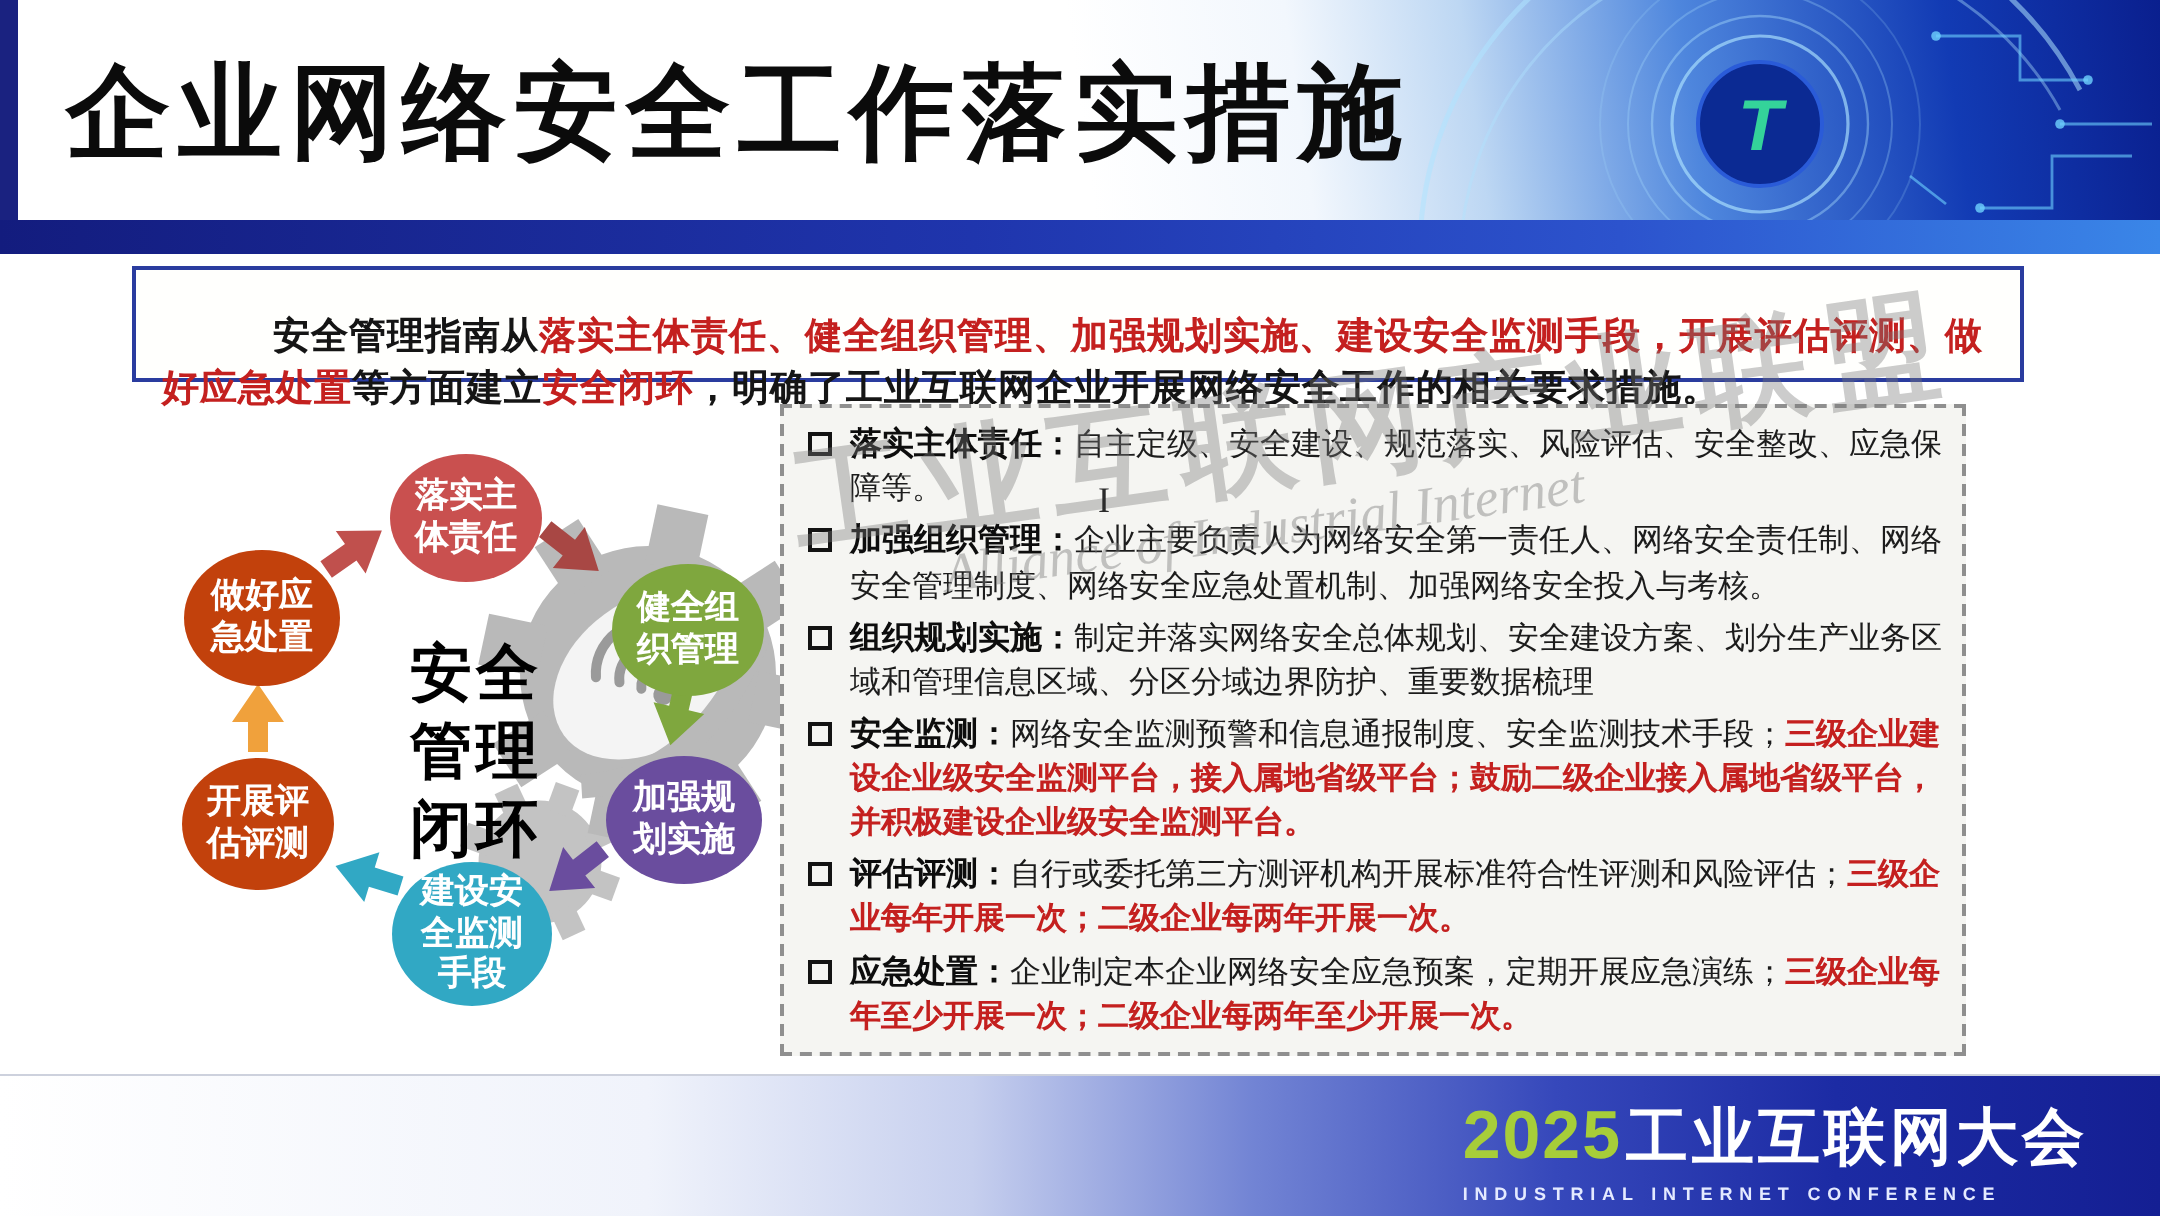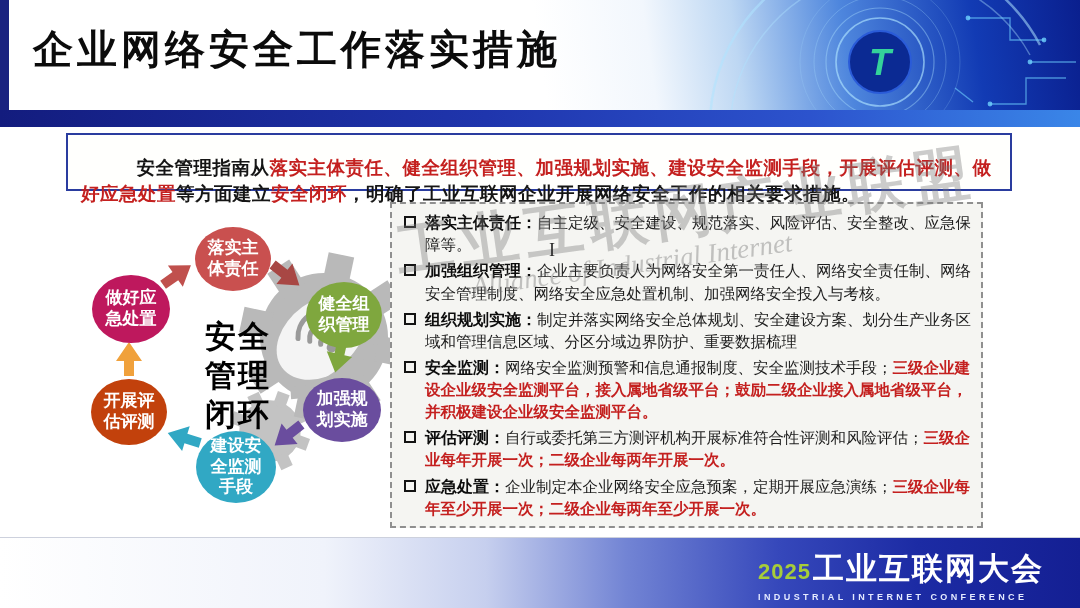--- a/index.html
+++ b/index.html
@@ -4,21 +4,21 @@
 <style>
   html,body{margin:0;padding:0;background:#dfe3ea;}
   *{box-sizing:border-box;}
   .slide{position:relative;width:1080px;height:608px;background:#ffffff;overflow:hidden;
          font-family:"Liberation Sans","DejaVu Sans",sans-serif;}
 
   
   .header{position:absolute;left:0;top:0;width:1080px;height:110px;
           background:linear-gradient(82deg,#ffffff 50%,#f2f7fd 60%,#bdd7f3 68%,#4e86dd 78%,#123bb4 90%,#0a1f8e 100%);}
   .left-bar{position:absolute;left:0;top:0;width:9px;height:110px;background:#1a2280;}
-  .page-title{position:absolute;left:33px;top:22px;font-size:40px;font-weight:900;color:#0b0b0b;
+  .page-title{position:absolute;left:33px;top:22px;font-size:52px;font-weight:900;color:#0b0b0b;
               letter-spacing:4px;white-space:nowrap;}
   .header-art{position:absolute;right:0;top:0;width:520px;height:127px;}
   .header-stripe{position:absolute;left:0;top:110px;width:1080px;height:17px;
           background:linear-gradient(to right,#131c7e,#1f35ad 45%,#2c53cd 75%,#3a86e8 100%);}
 
   
   .banner{position:absolute;left:66px;top:133px;width:946px;height:58px;background:#fffffd;
           border:2.5px solid #2a3c9f;padding:20px 13px;}
   .banner-text{font-size:18.5px;font-weight:bold;line-height:1.4;color:#151515;
                text-indent:3em;letter-spacing:.5px;}
@@ -56,21 +56,21 @@
   .wm2{font-family:"Liberation Serif","DejaVu Serif",serif;font-style:italic;font-size:27px;
        color:rgba(120,120,120,.42);margin:-10px 0 0 70px;white-space:nowrap;}
   .text-cursor{position:absolute;left:549px;top:240px;z-index:7;
        font-family:"Liberation Serif","DejaVu Serif",serif;font-size:18px;color:#2b2b2b;}
 
   
   .footer{position:absolute;left:0;top:537px;width:1080px;height:71px;border-top:1px solid #cdd1dd;
           background:linear-gradient(to right,#ffffff 0%,#f0f3fb 30%,#c6cfee 45%,#7284d4 58%,#3648bb 72%,#1c2ba4 85%,#141f93 100%);}
   .footer-logo{position:absolute;right:36px;top:10px;display:flex;flex-direction:column;align-items:flex-start;}
   .logo-row{display:flex;align-items:baseline;}
-  .logo-year{font-size:22px;font-weight:800;color:#a7cd39;letter-spacing:1px;}
+  .logo-year{font-size:34px;font-weight:800;color:#a7cd39;letter-spacing:1px;}
   .logo-title{font-size:31px;font-weight:800;color:#ffffff;letter-spacing:2px;margin-left:2px;}
   .logo-sub{font-size:9px;color:#e4eaff;letter-spacing:3.4px;margin-top:2px;font-weight:bold;}
 </style>
 </head>
 <body>
 
 <div class="slide">
 
   <div class="header">
     <svg class="header-art" viewBox="0 0 520 127">
@@ -156,21 +156,21 @@
 体责任</div>
     <div class="node n2" style="background: rgb(127, 167, 62);">健全组
 织管理</div>
     <div class="node n3" style="background: rgb(106, 77, 158);">加强规
 划实施</div>
     <div class="node n4" style="background: rgb(49, 168, 196);">建设安
 全监测
 手段</div>
     <div class="node n5" style="background: #c2410c;">开展评
 估评测</div>
-    <div class="node n6" style="background: #be185d;">做好应
+    <div class="node n6" style="background: #c2410c;">做好应
 急处置</div>
     <div class="center-label">安全
 管理
 闭环</div>
   </div>
 
   <div class="panel">
     <div class="panel-list" id="panel-list">
         <div class="item">
           <span class="bullet"></span>

